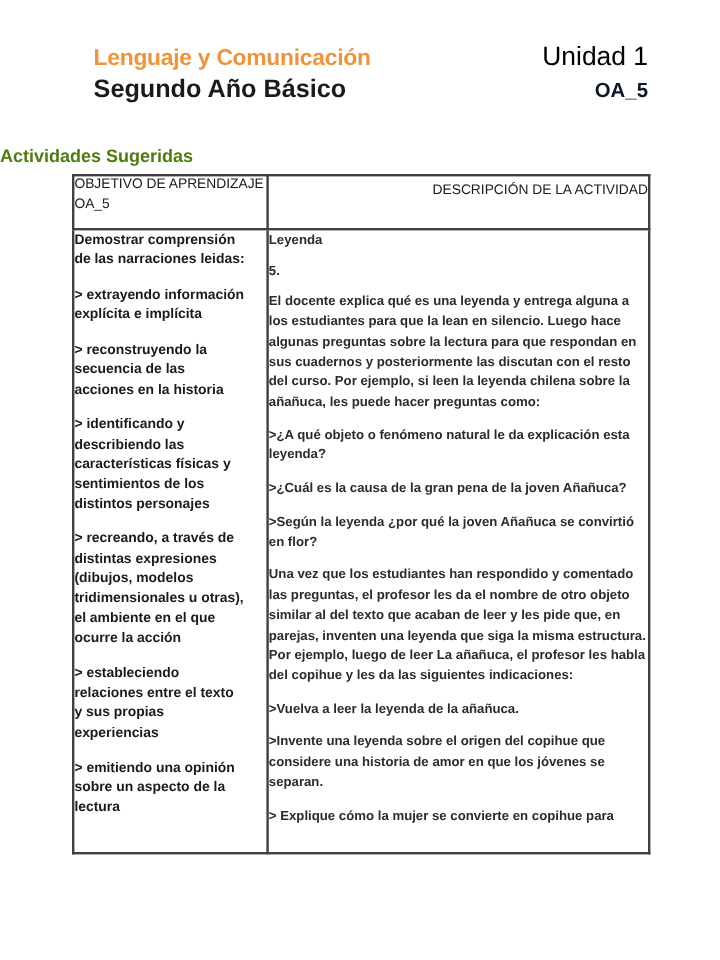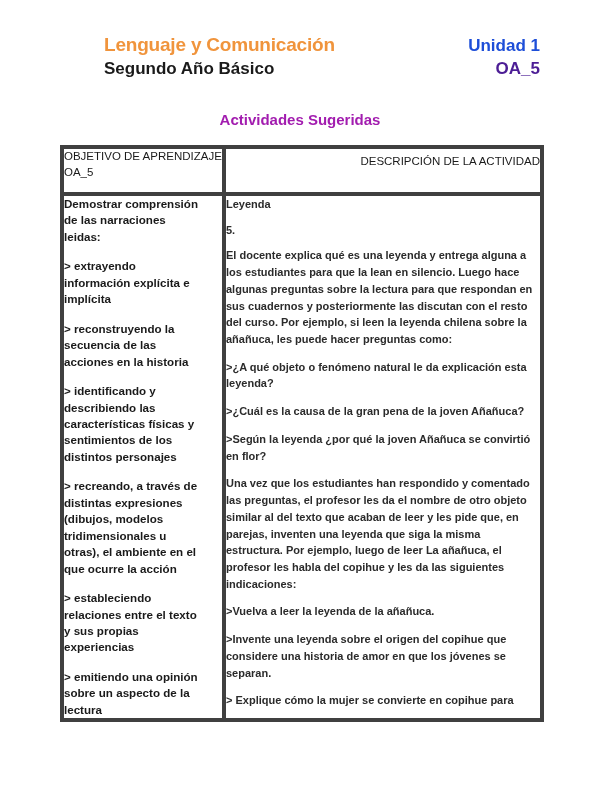--- a/index.html
+++ b/index.html
@@ -21,74 +21,73 @@
     position: absolute;
     left: 78px;
     top: 34px;
     width: 462px;
   }
   .header-row {
     display: flex;
     justify-content: space-between;
     align-items: baseline;
     line-height: 1.15;
-    margin-left: 26px;
   }
   .title-main {
     font-size: 19px;
     font-weight: bold;
     color: #F0943C;
     letter-spacing: -0.2px;
     white-space: nowrap;
   }
   .title-sub {
-    font-size: 17px;
+    font-size: 21px;
     font-weight: bold;
     color: #1a1a1a;
     white-space: nowrap;
   }
   .unit-main {
-    font-size: 17px;
-    font-weight: bold;
-    color: #1d4ed8;
+    font-size: 22px;
+    font-weight: normal;
+    color: #000000;
     white-space: nowrap;
   }
   .unit-sub {
     font-size: 17px;
     font-weight: bold;
-    color: #4c1d95;
+    color: #0f172a;
     white-space: nowrap;
   }
   .header-row.second {
     margin-top: 3px;
   }
 
   
   .section-title {
     position: absolute;
-    top: 111px;
+    top: 122px;
     left: 0;
     width: 600px;
-    text-align: center;
+    text-align: left;
     font-size: 15px;
     font-weight: bold;
-    color: #a21caf;
+    color: #4d7c0f;
   }
 
   
   .activities-table {
     position: absolute;
     left: 60px;
     top: 145px;
     width: 480px;
     border-collapse: collapse;
     table-layout: fixed;
   }
   .activities-table td {
-    border: 4px solid #404040;
+    border: 2px solid #404040;
     vertical-align: top;
     padding: 0;
   }
   .col-objective { width: 162px; }
   .col-description { width: 318px; }
 
   .th-cell {
     height: 38px;
     padding: 4px 6px 4px 7px;
     font-size: 11.5px;

